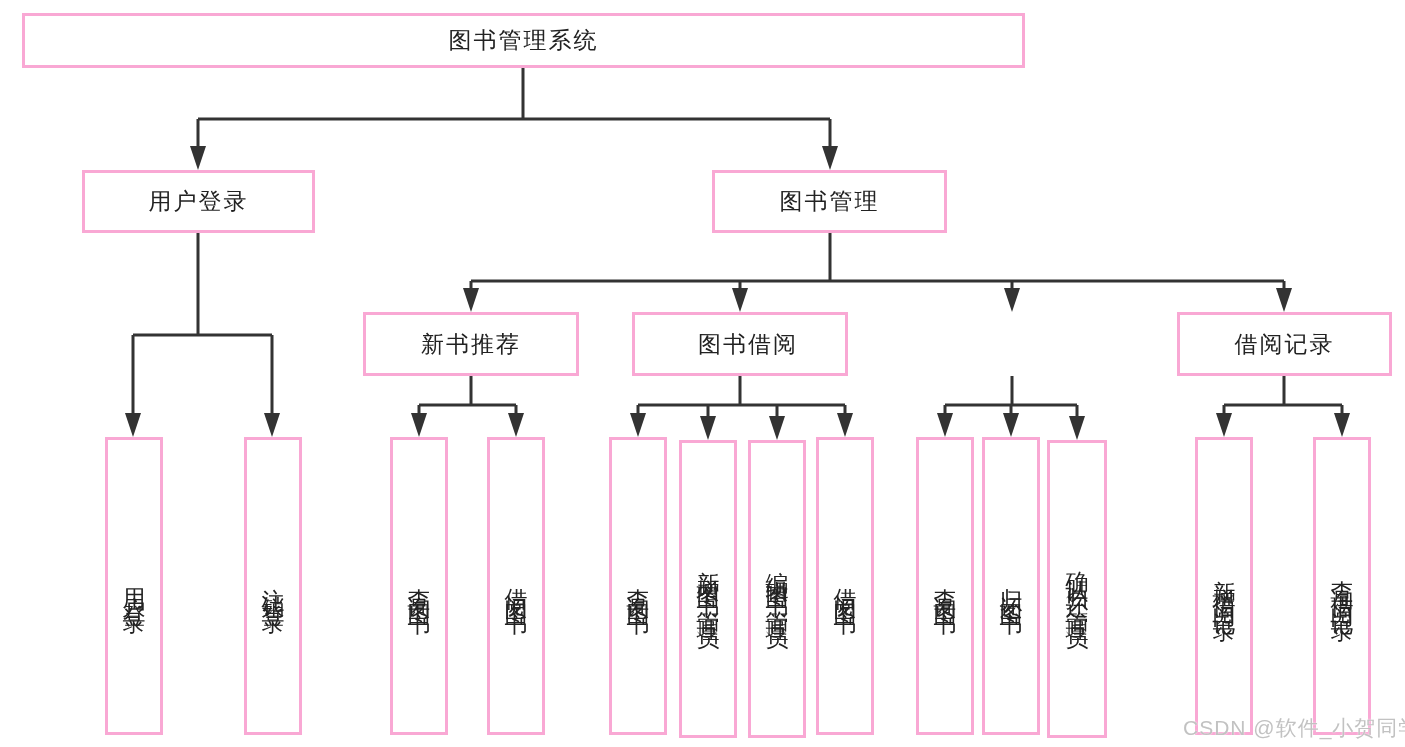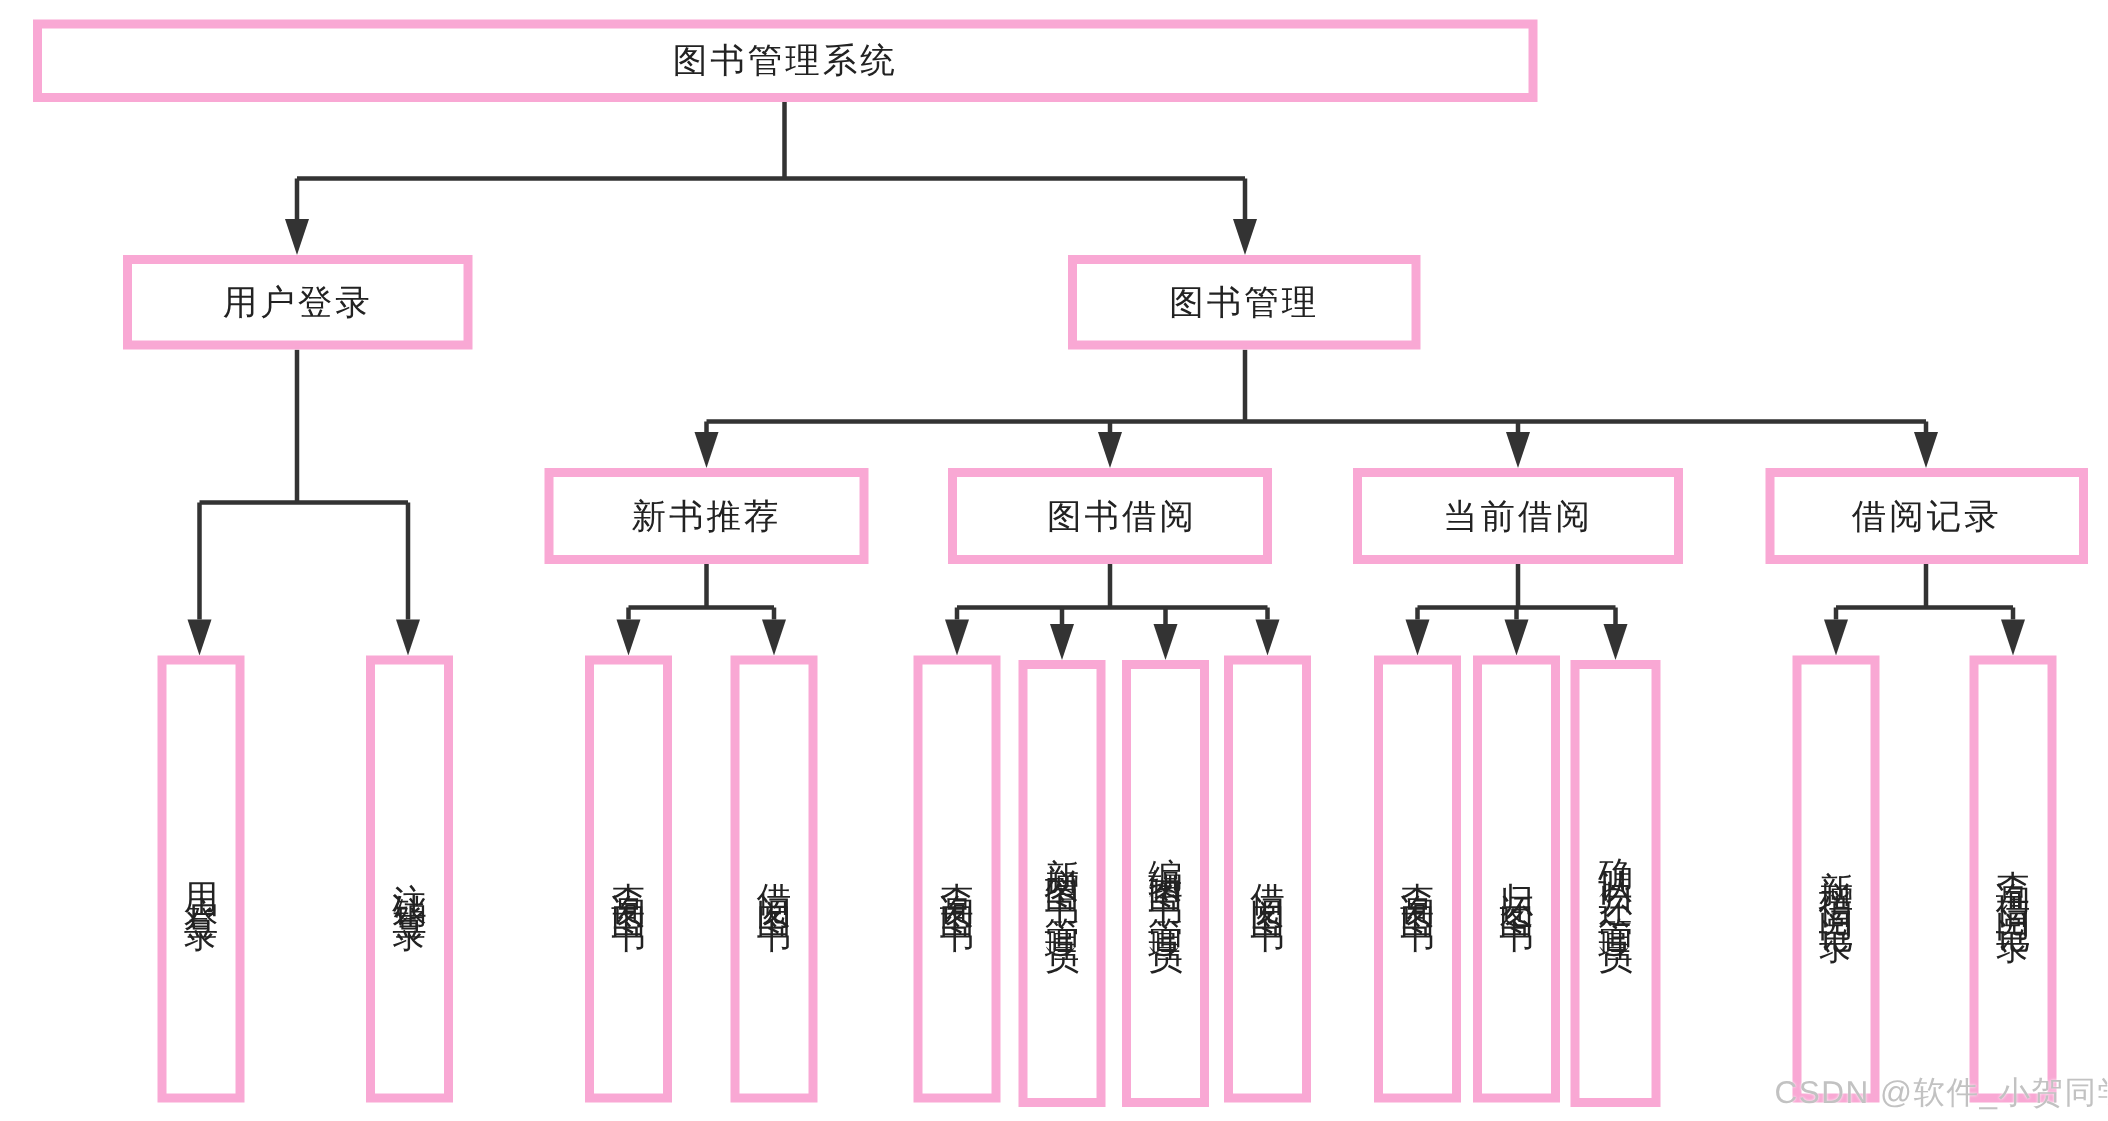--- a/index.html
+++ b/index.html
@@ -7,21 +7,21 @@
     position:relative;
     width:1405px;height:747px;
     background:#ffffff;
     font-family:"Liberation Sans", sans-serif;
     overflow:hidden;
   }
   .wires{position:absolute;left:0;top:0;z-index:0;}
   .node{
     position:absolute;
     box-sizing:border-box;
-    border:6px solid #f9a8d4;
+    border:3px solid #f9a8d4;
     background:#ffffff;
     color:#222222;
     display:flex;align-items:center;justify-content:center;
     font-size:23px;
     letter-spacing:2px;
     z-index:1;
   }
   .leaf{
     top:437px;width:58px;height:298px;
     writing-mode:vertical-rl;
@@ -94,21 +94,20 @@
     </g>
   </svg>
 
   <div class="node n-root">图书管理系统</div>
 
   <div class="node n-login">用户登录</div>
   <div class="node n-mgmt">图书管理</div>
 
   <div class="node n-newb">新书推荐</div>
   <div class="node n-borrow">图书借阅</div>
-  <div class="node n-current">当前借阅</div>
   <div class="node n-records">借阅记录</div>
 
   <div class="node leaf lf-1">用户登录</div>
   <div class="node leaf lf-2">注销登录</div>
 
   <div class="node leaf lf-3">查询图书</div>
   <div class="node leaf lf-4">借阅图书</div>
 
   <div class="node leaf lf-5">查询图书</div>
   <div class="node leaf low lf-6">新增图书（管理员）</div>

